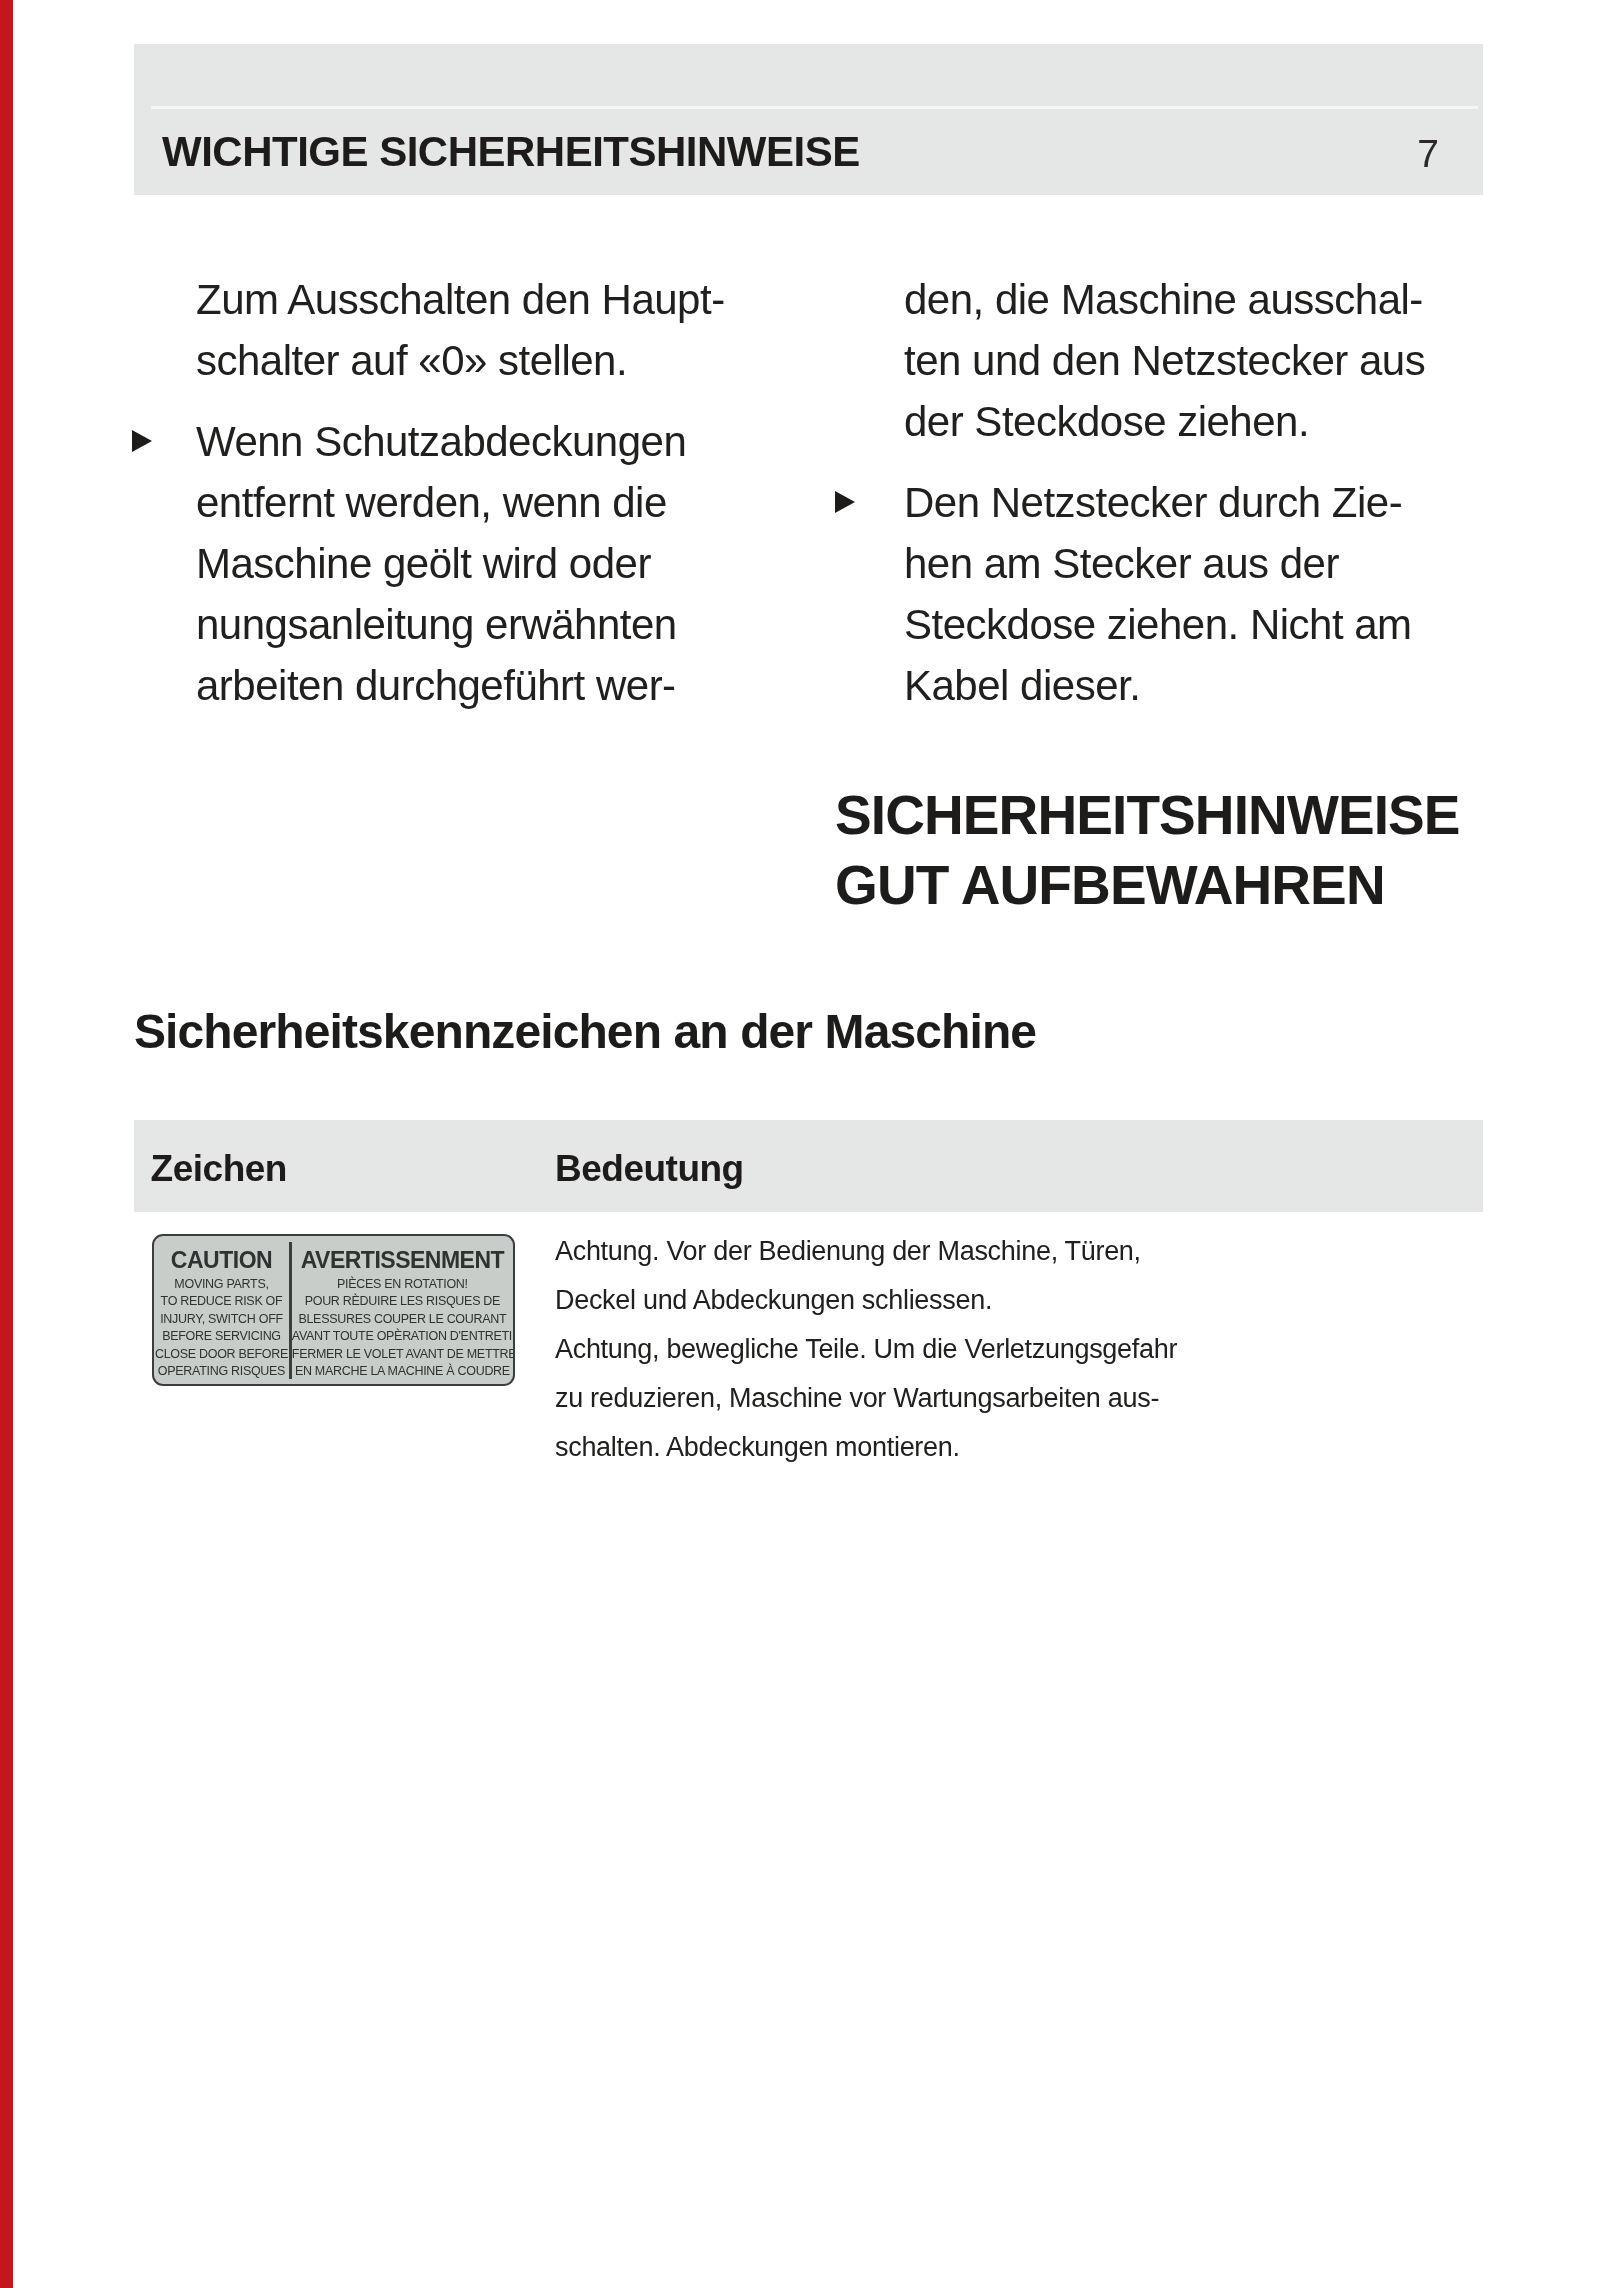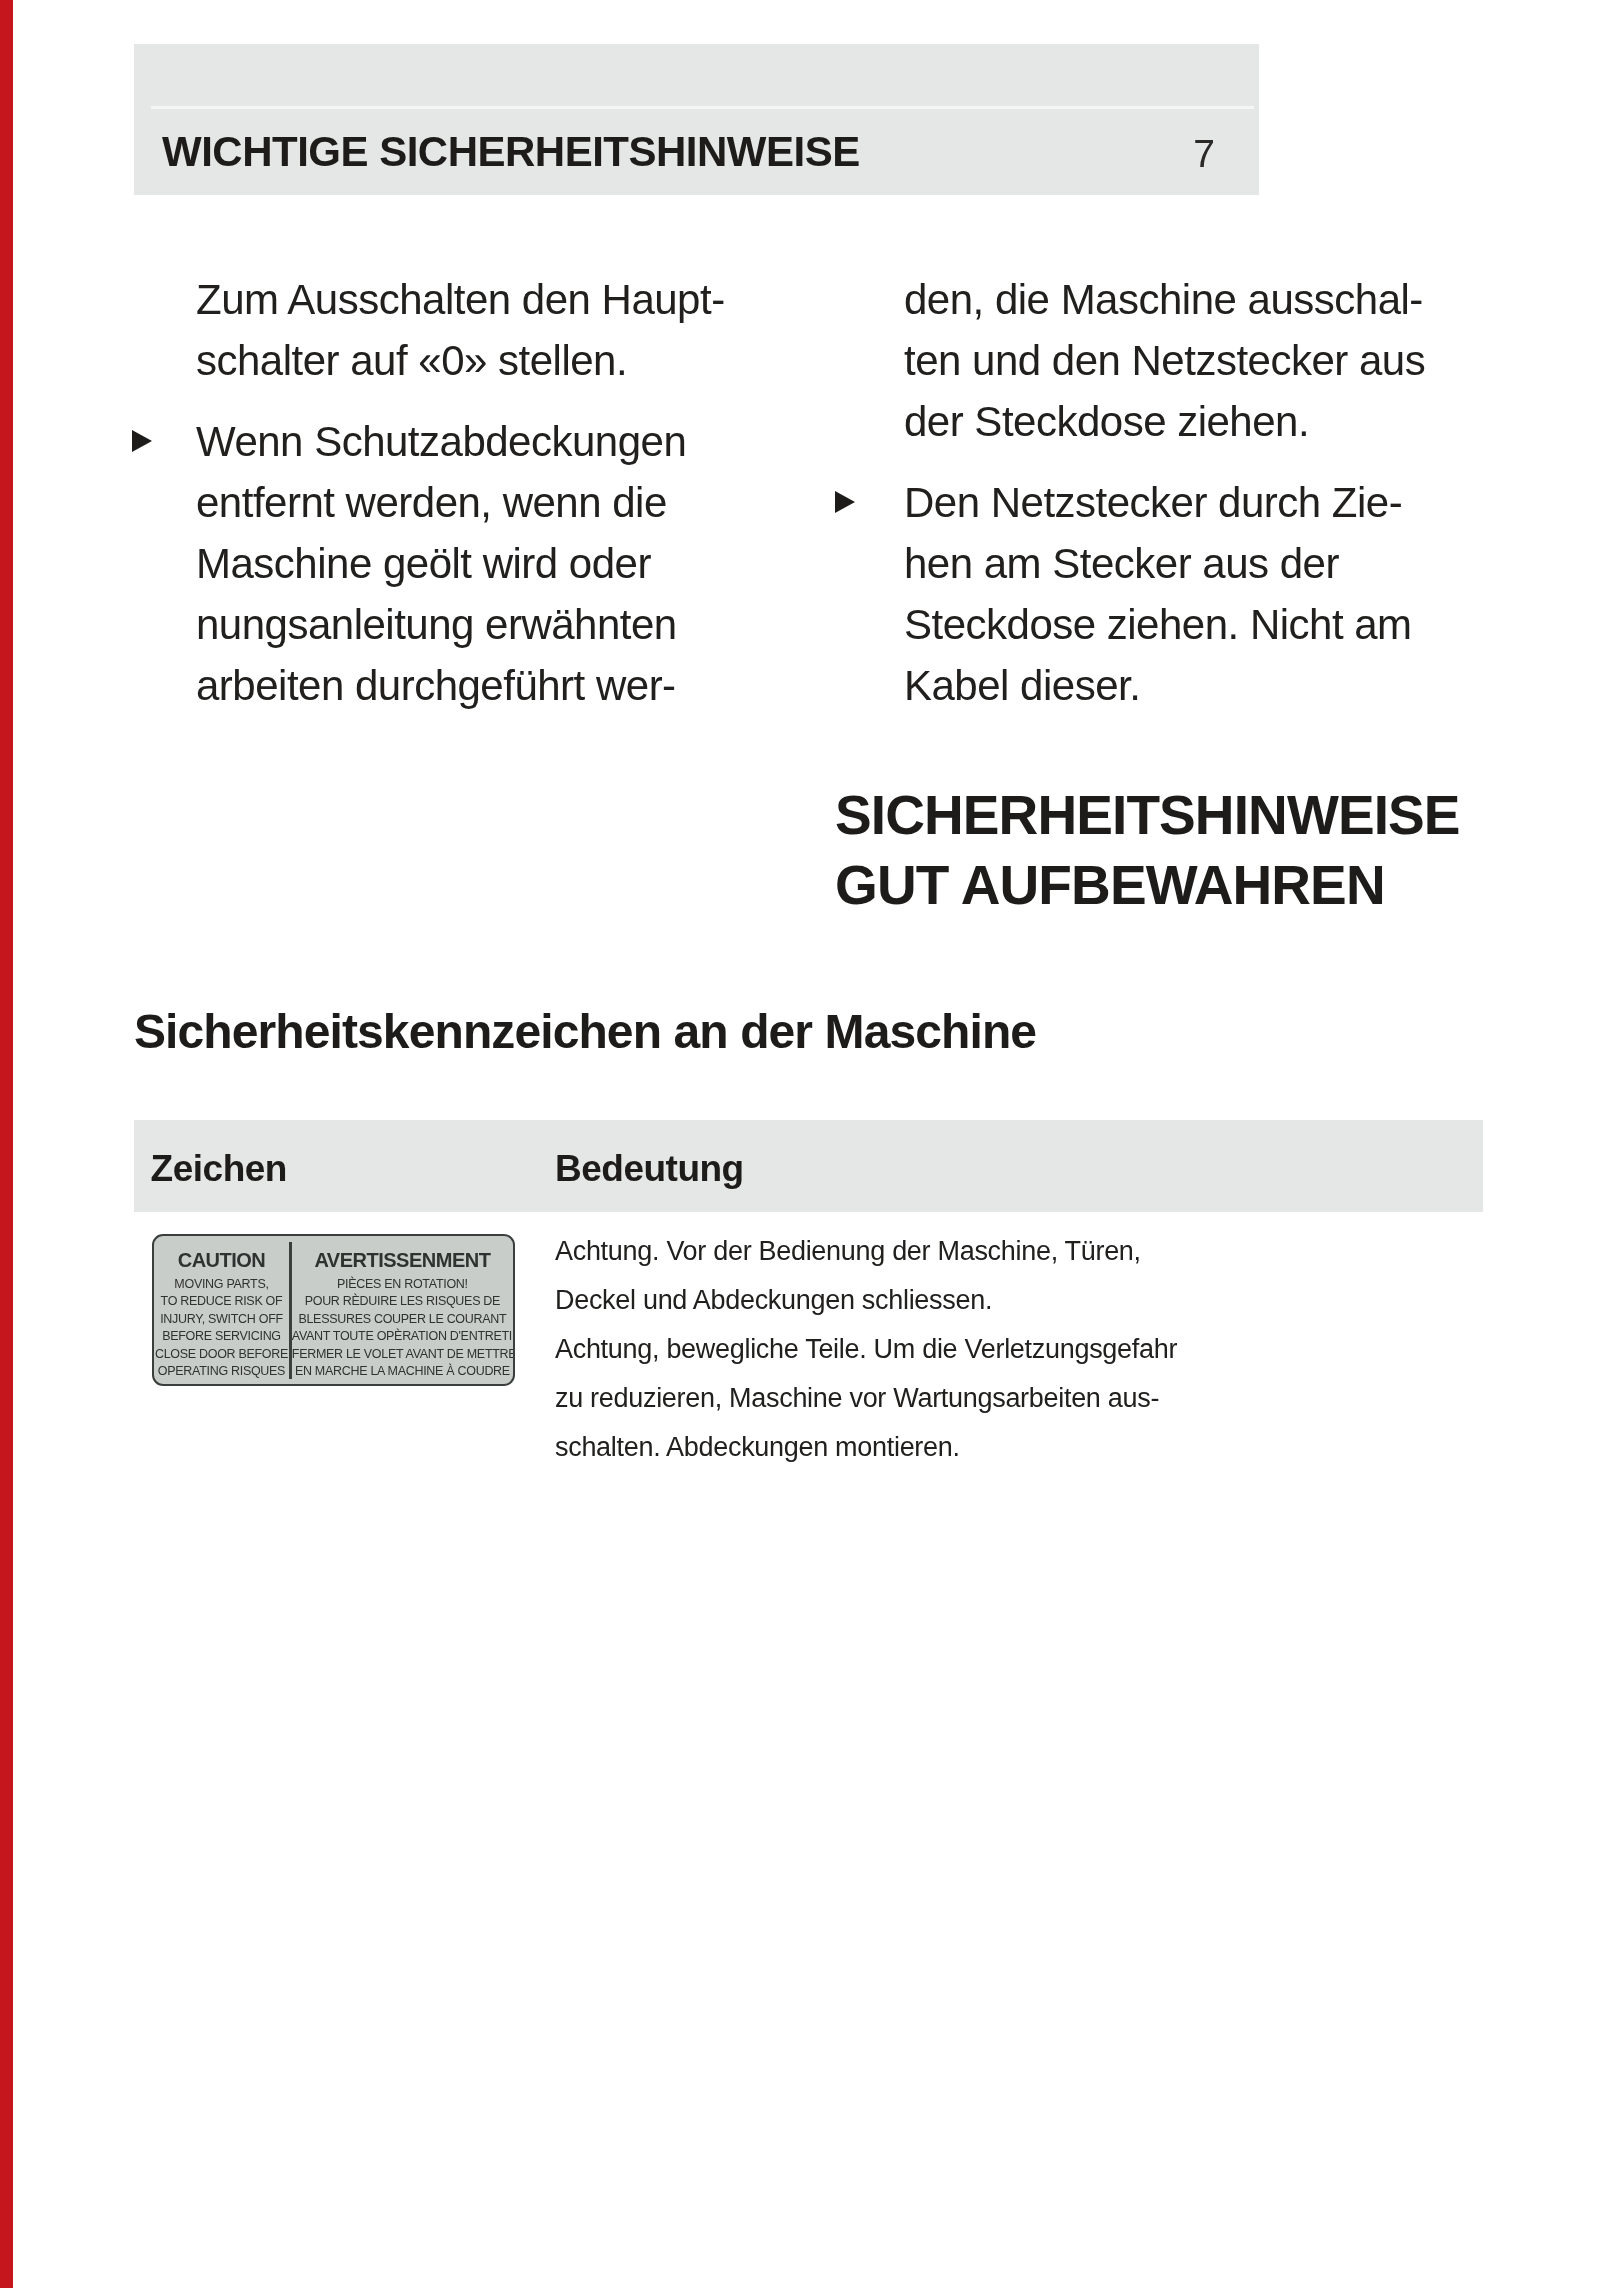--- a/index.html
+++ b/index.html
@@ -10,21 +10,21 @@
     font-family:"Liberation Sans", sans-serif;
     color:#1f1e1c;
     overflow:hidden;
   }
   .abs{position:absolute;}
 
   
   .red-edge{left:0;top:0;width:13px;height:2289px;background:#c4161c;}
 
   
-  .top-band{left:134px;top:44px;width:1125px;height:151px;background:#e5e6e6;}
+  .top-band{left:134px;top:44px;width:1349px;height:151px;background:#e5e6e6;}
   .top-band .hairline{position:absolute;left:16.6px;right:5.5px;top:62px;height:2.8px;background:rgba(255,255,255,0.6);}
   .header-title{
     position:absolute;left:28px;top:87px;
     font-size:42px;font-weight:bold;letter-spacing:-0.5px;line-height:1;
     white-space:nowrap;color:#1d1c1a;
   }
   .page-number{
     position:absolute;right:44px;top:90px;
     font-size:39px;line-height:1;color:#2a2927;
   }
@@ -72,21 +72,21 @@
 
   
   .caution-label{
     left:152px;top:1234px;width:363px;height:152px;
     background:#c9cdca;border:2.8px solid #3a3f3d;border-radius:11px;
     box-sizing:border-box;display:flex;color:#2e3230;
   }
   .label-cell{flex:1;text-align:center;padding-top:12px;overflow:hidden;}
   .label-cell.left{flex:0 0 135px;}
   .label-divider{width:2.8px;background:#3a3f3d;margin:5.5px 0;}
-  .label-title{font-size:20px;font-weight:bold;line-height:24px;letter-spacing:-0.5px;white-space:nowrap;margin-bottom:3.7px;}
+  .label-title{font-size:23px;font-weight:bold;line-height:24px;letter-spacing:-0.5px;white-space:nowrap;margin-bottom:3.7px;}
   .label-small .line{font-size:12.5px;line-height:17.5px;letter-spacing:-0.3px;white-space:nowrap;}
 
   
   .meaning-text{left:555px;top:1227px;width:932px;}
   .meaning-text .line{
     font-size:27px;line-height:49px;letter-spacing:-0.3px;
     white-space:nowrap;color:#21201e;
   }
 </style>
 </head>

